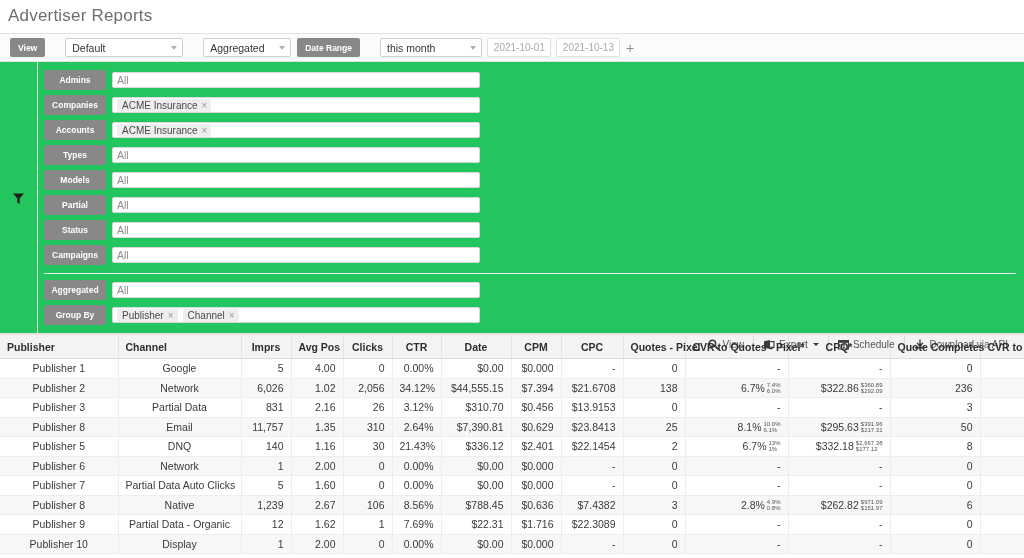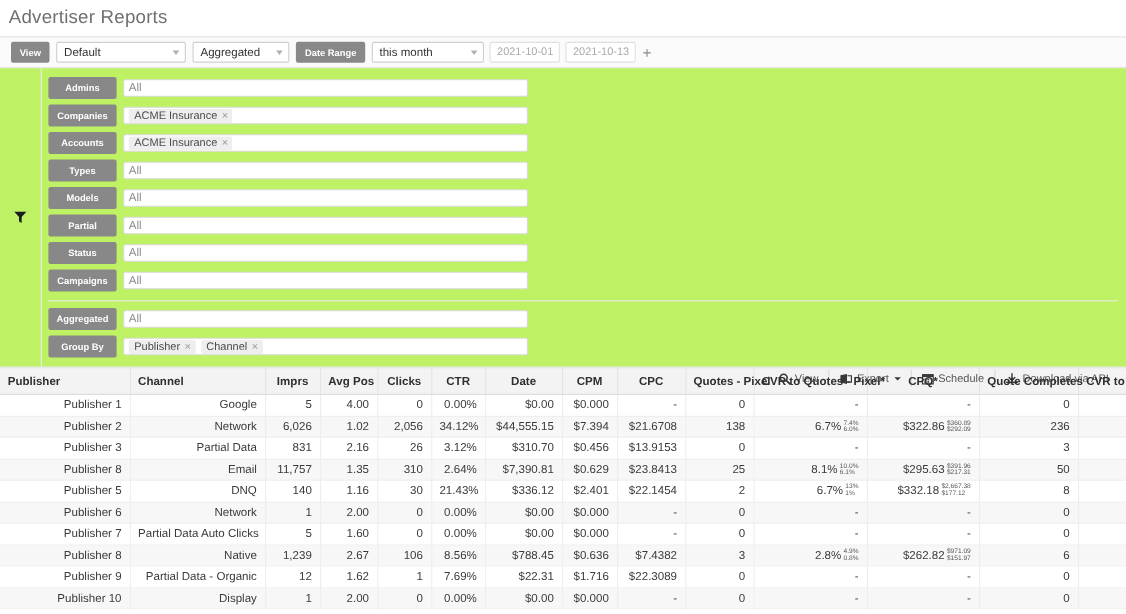--- a/index.html
+++ b/index.html
@@ -50,21 +50,21 @@
     height: 19px;
     background: #fff;
     border: 1px solid #cfcfcf;
     border-radius: 2px;
     font-size: 10.5px;
     color: #333;
     display: flex;
     align-items: center;
     padding: 0 6px;
     position: relative;
-    margin-left: 6px;
+    margin-left: 20px;
     cursor: pointer;
   }
   .selectbox .caret {
     position: absolute;
     right: 5px;
     width: 0; height: 0;
     border-left: 3.5px solid transparent;
     border-right: 3.5px solid transparent;
     border-top: 4px solid #b0b0b0;
   }
@@ -89,21 +89,21 @@
     font-size: 14px;
     color: #8b8b8b;
     cursor: pointer;
     line-height: 14px;
   }
 
   
   .filter-wrap {
     display: flex;
     border-bottom: 1px solid #e2e2e2;
-    background: #bef264;
+    background: #22c55e;
     height: 272px;
   }
   .filter-gutter {
     width: 38px;
     border-right: 1px solid #ececec;
     display: flex;
     align-items: center;
     justify-content: center;
   }
   .funnel {
@@ -218,21 +218,21 @@
   table.rpt th.l { text-align: left; }
   table.rpt td {
     height: 19.5px;
     padding: 0 7px;
     border-right: 1px solid #ededed;
     border-bottom: 1px solid #ededed;
     text-align: right;
     white-space: nowrap;
     overflow: hidden;
   }
-  table.rpt td.l { text-align: right; }
+  table.rpt td.l { text-align: center; }
   table.rpt tbody tr:nth-child(even) { background: #f7f7f7; }
   table.rpt tbody tr:nth-child(odd) { background: #ffffff; }
   .ci {
     display: inline-flex;
     flex-direction: column;
     vertical-align: middle;
     line-height: 1.0;
     font-size: 6px;
     color: #545454;
     margin-left: 2px;

